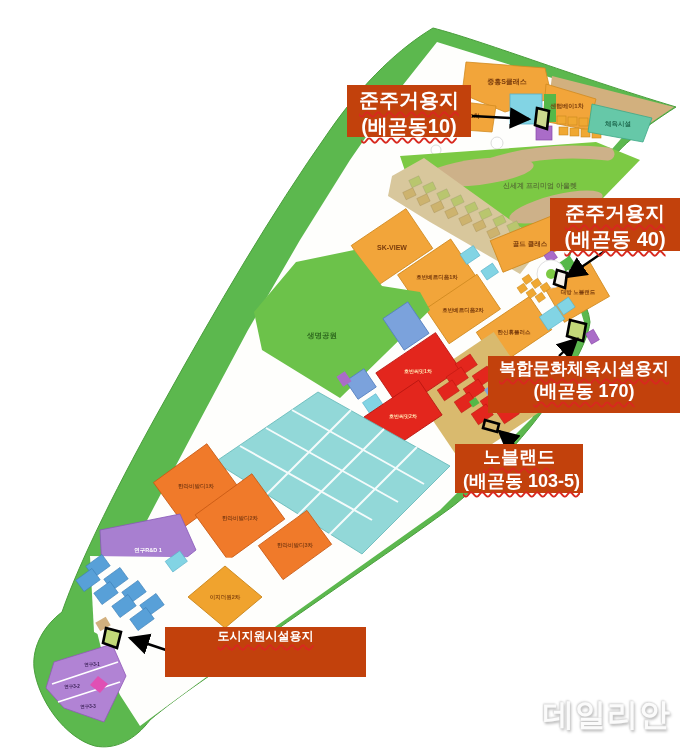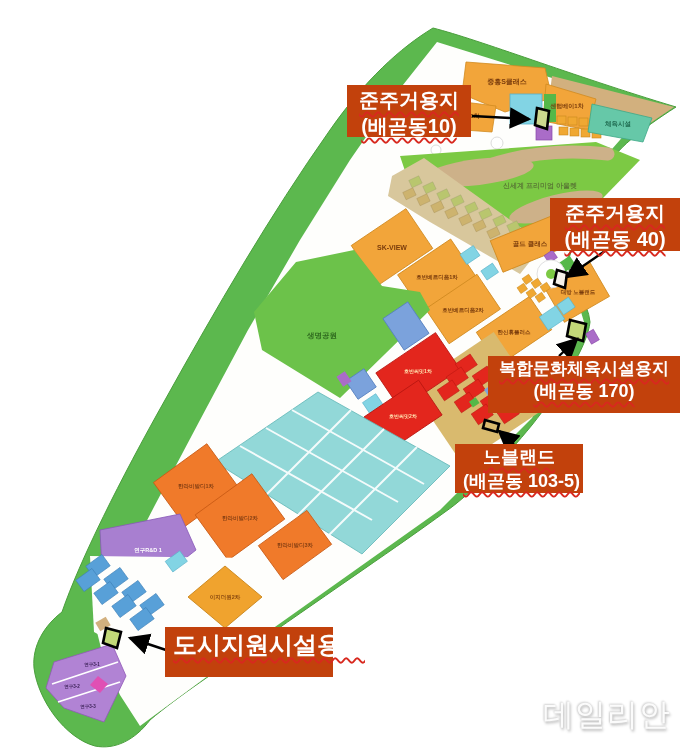--- a/index.html
+++ b/index.html
@@ -10,22 +10,22 @@
   .callout{position:absolute;background:#c2410c;color:#fff;font-weight:bold;text-align:center;
            box-sizing:border-box;padding:2px 8px;line-height:1.32;z-index:5;}
   .callout span{display:block;text-decoration-line:underline;text-decoration-style:wavy;
            text-decoration-color:#d8281e;text-decoration-thickness:2px;text-underline-offset:4px;
            white-space:nowrap;}
   .c1{left:347px;top:85px;width:124px;height:52px;font-size:20px;}
   .c2{left:550px;top:198px;width:130px;height:53px;font-size:20px;}
   .c3{left:488px;top:356px;width:192px;height:57px;font-size:17px;}
   .c3 span.sub{font-size:18px;}
   .c4{left:455px;top:444px;width:128px;height:49px;font-size:18px;}
-  .c5{left:165px;top:627px;width:168px;height:50px;font-size:24px;}
-  .wm{position:absolute;left:543px;top:694px;font-size:31px;font-weight:normal;color:#fbfbfb;
+  .c5{left:165px;top:627px;width:201px;height:50px;font-size:12px;}
+  .wm{position:absolute;left:543px;top:694px;font-size:31px;font-weight:bold;color:#fbfbfb;
       letter-spacing:1px;z-index:6;
       text-shadow:0 0 2px #cfcfcf, 1px 2px 3px #b4b4b4, -1px -1px 2px #dcdcdc;}
 </style>
 </head>
 <body>
 
 <div class="stage">
 
 <svg width="680" height="752" viewBox="0 0 680 752">
   <defs>

